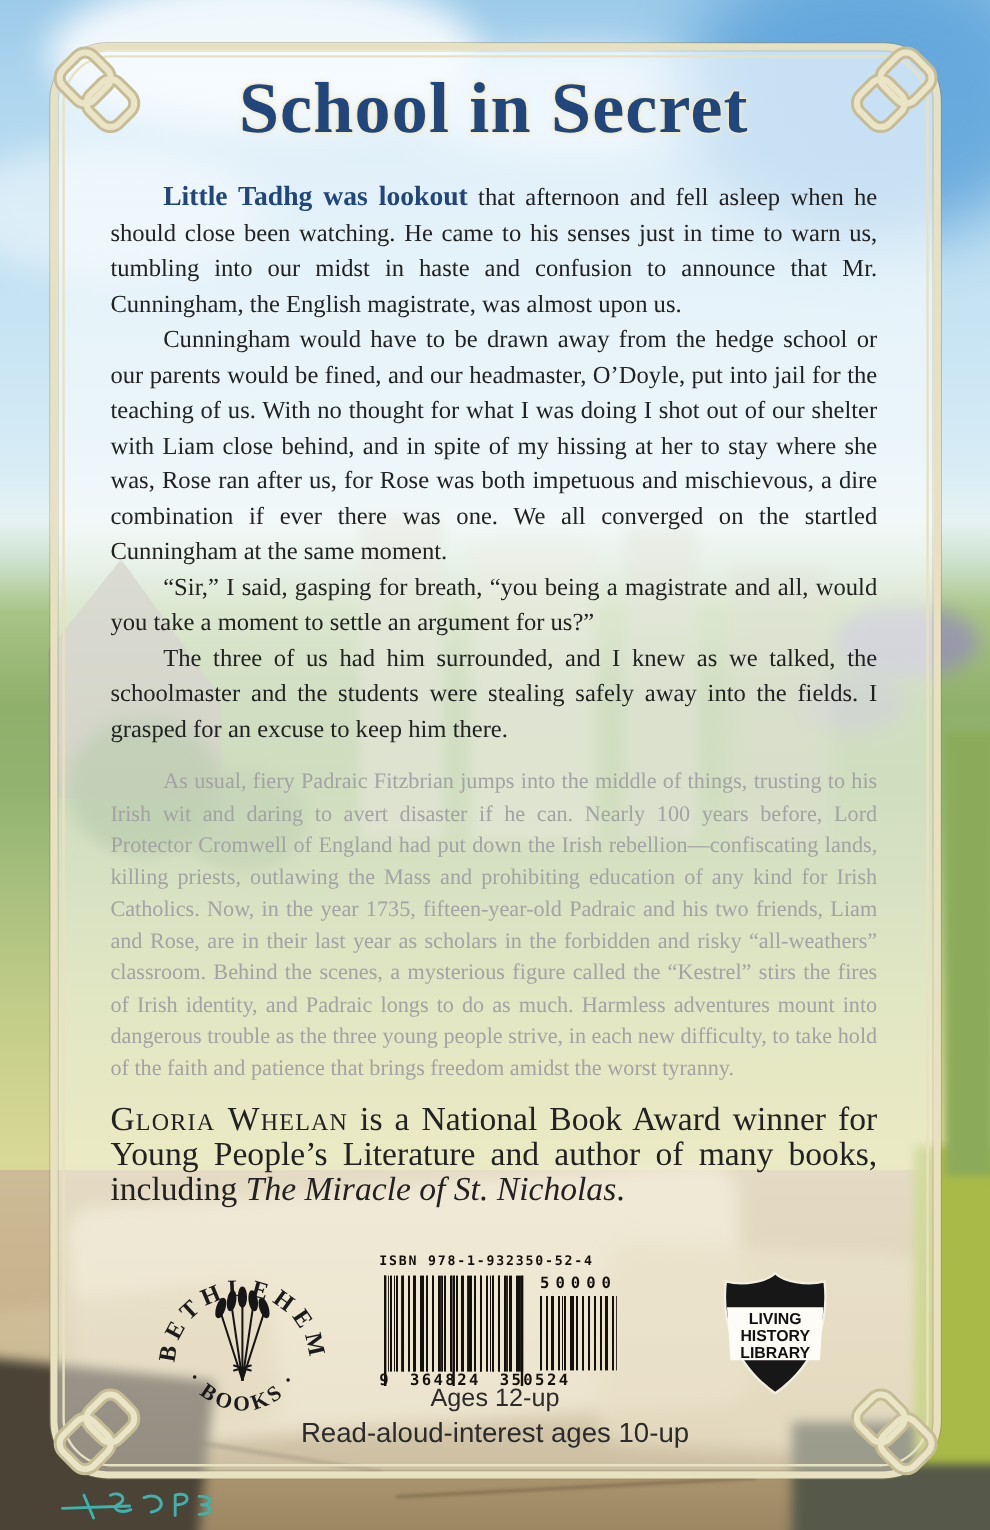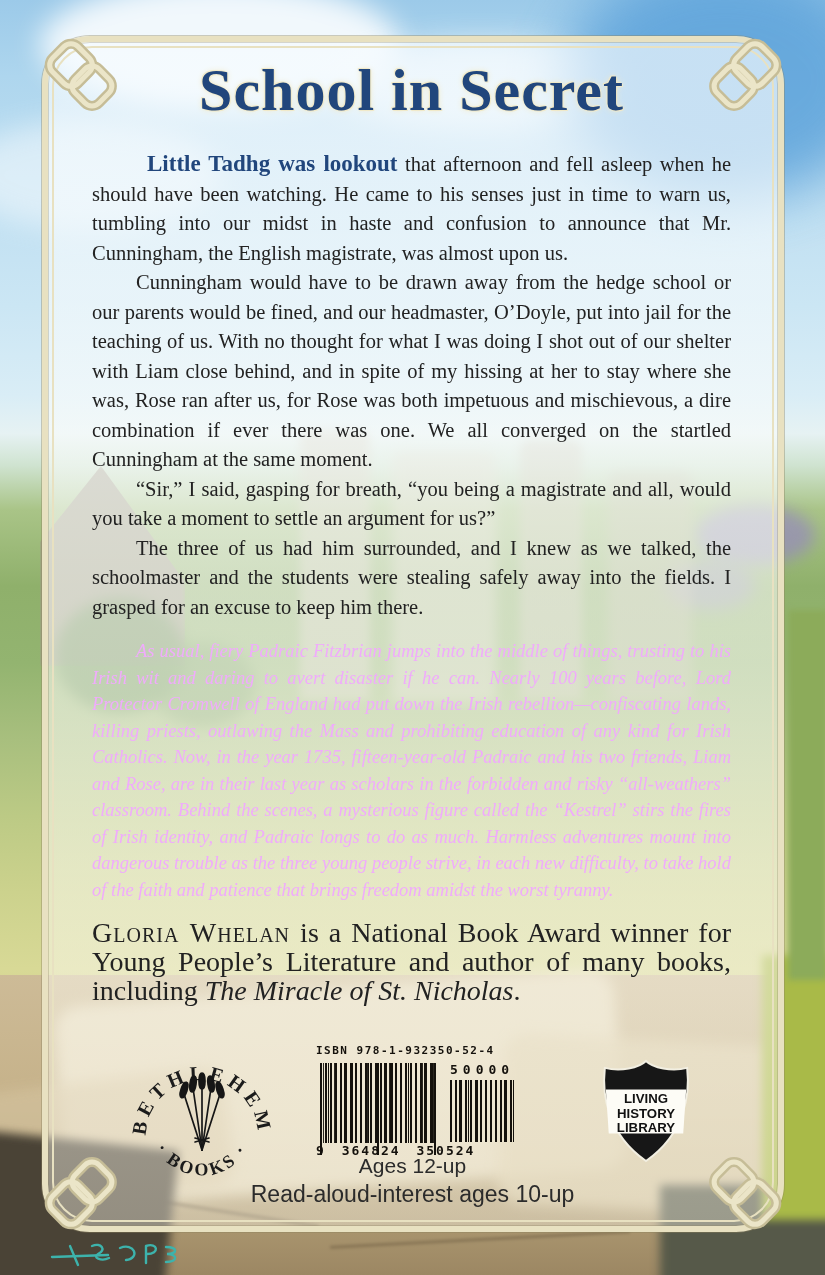--- a/index.html
+++ b/index.html
@@ -65,23 +65,23 @@
   .knot.tr{left:701px;top:33px;transform:scaleX(-1);}
   .knot.bl{left:39px;top:1149px;transform:scaleY(-1);}
   .knot.br{left:701px;top:1149px;transform:rotate(180deg);}
 
   
   .text-col{position:absolute;left:92px;right:94px;top:56px;z-index:2;color:#222;}
   .title{margin:0 0 24px 0;text-align:center;font-size:60px;font-weight:bold;
     color:#21467c;letter-spacing:1px;
     text-shadow:0 0 2px #f3ecce, 0 0 6px #f1eac9, 1px 1px 0 #efe8c8, -1px -1px 0 #efe8c8;}
   .body-par{margin:0;font-size:20.5px;line-height:29.5px;text-align:justify;text-indent:44px;}
-  .lead-in{color:#21467c;font-weight:bold;font-size:23px;margin-left:11px;}
-  .synopsis{margin:16px 0 0 0;font-size:18.5px;line-height:26.5px;font-style:italic;
-    text-align:justify;text-indent:44px;color:#f0abfc;}
+  .lead-in{color:#21467c;font-weight:bold;font-size:23px;}
+  .synopsis{margin:16px 0 0 0;font-size:18.5px;line-height:26.5px;
+    text-align:justify;text-indent:44px;color:#a3a3a3;}
   .bio{margin:15px 0 0 0;font-size:28px;line-height:29px;text-align:justify;}
   .smallcaps{font-variant:small-caps;letter-spacing:1px;}
 
   
   .pub-logo{position:absolute;left:126px;top:1052px;z-index:2;}
   .badge{position:absolute;left:597px;top:1057px;z-index:2;}
   .barcode{position:absolute;left:316px;top:1044px;width:220px;z-index:2;color:#14110c;
     font-family:"DejaVu Sans Mono", monospace;font-weight:bold;}
   .isbn-label{font-size:11px;letter-spacing:1.5px;white-space:nowrap;}
   .bars-main{position:absolute;left:4px;top:19px;width:116px;height:80px;background-image:
@@ -157,21 +157,21 @@
     </svg>
   <svg class="knot bl" viewBox="0 0 86 86">
       <use href="#knotg"></use>
     </svg>
   <svg class="knot br" viewBox="0 0 86 86">
       <use href="#knotg"></use>
     </svg>
 
   <div class="text-col">
     <h1 class="title">School in Secret</h1>
-    <p class="body-par"><span class="lead-in">Little Tadhg was lookout</span><span> that afternoon and fell asleep when he should have been watching.  He came to his senses just in time to warn us, tumbling into our midst in haste and confusion to announce that Mr. Cunningham, the English magistrate, was almost upon us.</span></p>
+    <p class="body-par"><span class="lead-in">Little Tadhg was lookout</span><span> that afternoon and fell asleep when he should close been watching.  He came to his senses just in time to warn us, tumbling into our midst in haste and confusion to announce that Mr. Cunningham, the English magistrate, was almost upon us.</span></p>
     <p class="body-par">Cunningham would have to be drawn away from the hedge school or our parents would be fined, and our headmaster, O’Doyle, put into jail for the teaching of us.  With no thought for what I was doing I shot out of our shelter with Liam close behind, and in spite of my hissing at her to stay where she was, Rose ran after us, for Rose was both impetuous and mischievous, a dire combination if ever there was one. We all converged on the startled Cunningham at the same moment.</p>
     <p class="body-par">“Sir,” I said, gasping for breath, “you being a magistrate and all, would you take a moment to settle an argument for us?”</p>
     <p class="body-par">The three of us had him surrounded, and I knew as we talked, the schoolmaster and the students were stealing safely away into the fields. I grasped for an excuse to keep him there.</p>
     <p class="synopsis">As usual, fiery Padraic Fitzbrian jumps into the middle of things, trusting to his Irish wit and daring to avert disaster if he can. Nearly 100 years before, Lord Protector Cromwell of England had put down the Irish rebellion—confiscating lands, killing priests, outlawing the Mass and prohibiting education of any kind for Irish Catholics. Now, in the year 1735, fifteen-year-old Padraic and his two friends, Liam and Rose, are in their last year as scholars in the forbidden and risky “all-weathers” classroom. Behind the scenes, a mysterious figure called the “Kestrel” stirs the fires of Irish identity, and Padraic longs to do as much. Harmless adventures mount into dangerous trouble as the three young people strive, in each new difficulty, to take hold of the faith and patience that brings freedom amidst the worst tyranny.</p>
     <p class="bio"><span class="smallcaps">Gloria Whelan</span><span> is a National Book Award winner for Young People’s Literature and author of many books, including </span><i>The Miracle of St. Nicholas</i><span>.</span></p>
   </div>
 
   <svg class="pub-logo" width="152" height="152" viewBox="0 0 152 152">
     <defs>
       <path id="arcTop" d="M 20 84 A 56 56 0 1 1 132 84"></path>

